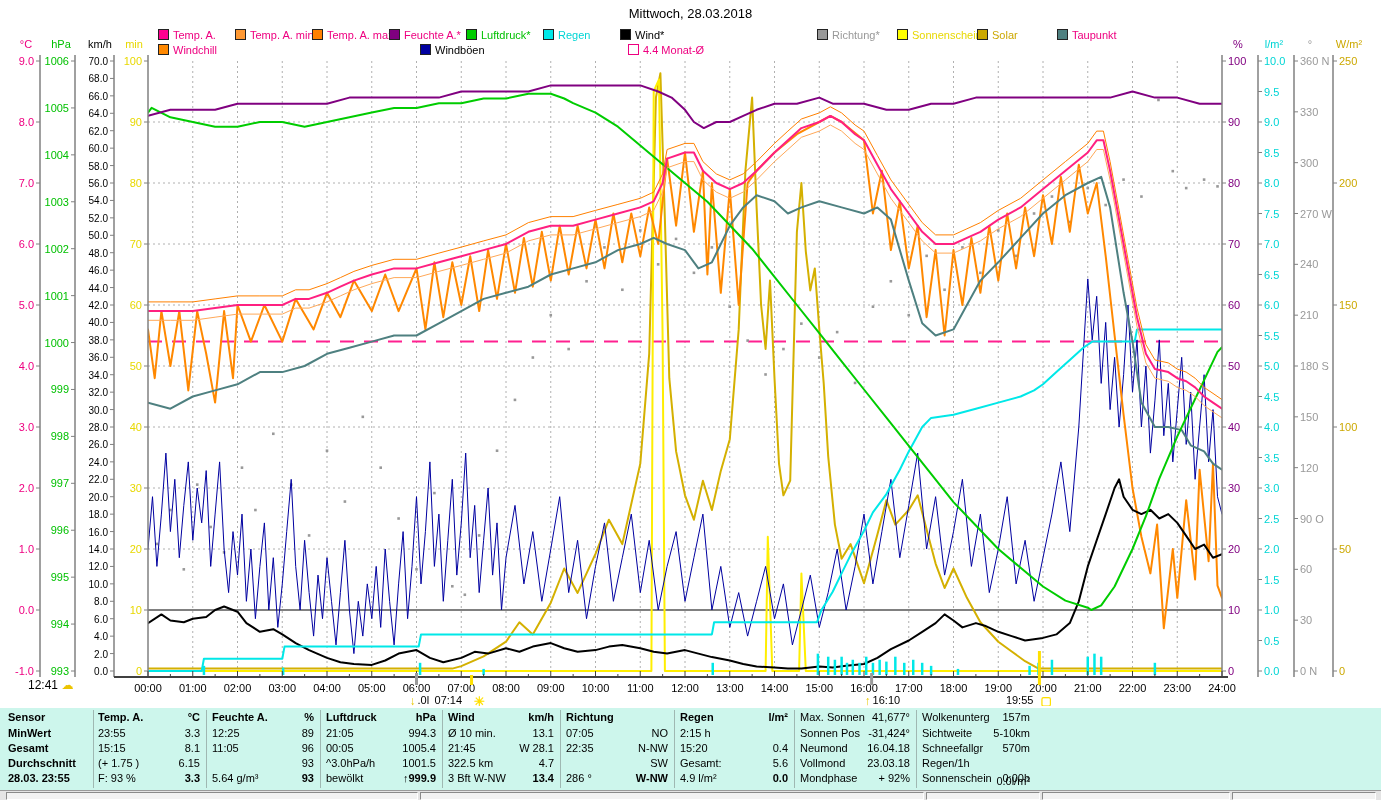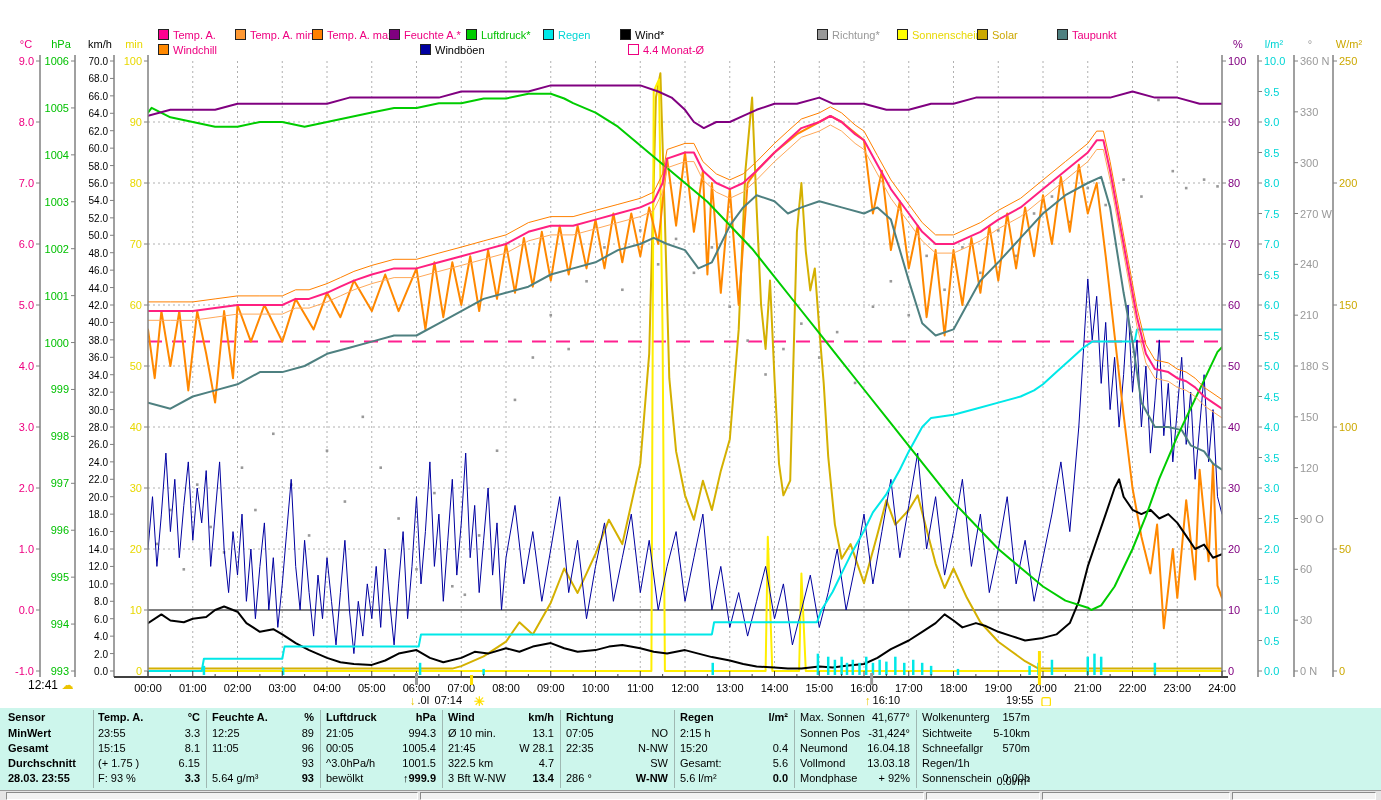--- a/index.html
+++ b/index.html
@@ -20,20 +20,21 @@
   .tsep{position:absolute;top:2px;bottom:2px;width:1px;background:#9fb8b2;}
   #status-bar{position:absolute;left:0;top:790px;width:1381px;height:10px;
        background:#e4e4e4;border-top:1px solid #9a9a9a;}
   .sb-seg{position:absolute;top:1px;height:6px;background:#f2f2f2;
        border:1px solid;border-color:#8a8a8a #fff #fff #8a8a8a;}
 </style>
 </head>
 <body>
 
 <div id="app">
+  <div id="page-title">Mittwoch, 28.03.2018</div>
   <div id="legend">
       <div class="lg-item" style="left: 158px; top: 2px;"><span class="lg-box" style="background: rgb(255, 0, 144); border-color: rgb(34, 34, 34);"></span><span style="color: rgb(238, 0, 128);">Temp. A.</span></div>
       <div class="lg-item" style="left: 235px; top: 2px;"><span class="lg-box" style="background: rgb(255, 153, 51); border-color: rgb(34, 34, 34);"></span><span style="color: rgb(238, 0, 128);">Temp. A. min</span></div>
       <div class="lg-item" style="left: 312px; top: 2px;"><span class="lg-box" style="background: rgb(255, 128, 0); border-color: rgb(34, 34, 34);"></span><span style="color: rgb(238, 0, 128);">Temp. A. max</span></div>
       <div class="lg-item" style="left: 389px; top: 2px;"><span class="lg-box" style="background: rgb(128, 0, 128); border-color: rgb(34, 34, 34);"></span><span style="color: rgb(238, 0, 128);">Feuchte A.*</span></div>
       <div class="lg-item" style="left: 466px; top: 2px;"><span class="lg-box" style="background: rgb(0, 204, 0); border-color: rgb(34, 34, 34);"></span><span style="color: rgb(0, 192, 0);">Luftdruck*</span></div>
       <div class="lg-item" style="left: 543px; top: 2px;"><span class="lg-box" style="background: rgb(0, 232, 232); border-color: rgb(34, 34, 34);"></span><span style="color: rgb(0, 213, 213);">Regen</span></div>
       <div class="lg-item" style="left: 620px; top: 2px;"><span class="lg-box" style="background: rgb(0, 0, 0); border-color: rgb(34, 34, 34);"></span><span style="color: rgb(0, 0, 0);">Wind*</span></div>
       <div class="lg-item" style="left: 817px; top: 2px;"><span class="lg-box" style="background: rgb(153, 153, 153); border-color: rgb(34, 34, 34);"></span><span style="color: rgb(153, 153, 153);">Richtung*</span></div>
       <div class="lg-item" style="left: 897px; top: 2px;"><span class="lg-box" style="background: rgb(255, 255, 0); border-color: rgb(34, 34, 34);"></span><span style="color: rgb(232, 216, 0);">Sonnenschein</span></div>
@@ -628,30 +629,30 @@
       <div class="tcell" style="left: 566px; top: 49px; width: 102px; text-align: right; font-weight: normal;">SW</div>
       <div class="tcell" style="left: 566px; top: 64px; font-weight: normal;">286 °</div>
       <div class="tcell" style="left: 566px; top: 64px; width: 102px; text-align: right; font-weight: bold;">W-NW</div>
       <div class="tcell" style="left: 680px; top: 3px; font-weight: bold;">Regen</div>
       <div class="tcell" style="left: 680px; top: 3px; width: 108px; text-align: right; font-weight: bold;">l/m²</div>
       <div class="tcell" style="left: 680px; top: 19px; font-weight: normal;">2:15 h</div>
       <div class="tcell" style="left: 680px; top: 34px; font-weight: normal;">15:20</div>
       <div class="tcell" style="left: 680px; top: 34px; width: 108px; text-align: right; font-weight: normal;">0.4</div>
       <div class="tcell" style="left: 680px; top: 49px; font-weight: normal;">Gesamt:</div>
       <div class="tcell" style="left: 680px; top: 49px; width: 108px; text-align: right; font-weight: normal;">5.6</div>
-      <div class="tcell" style="left: 680px; top: 64px; font-weight: normal;">5.6 l/m²</div>
+      <div class="tcell" style="left: 680px; top: 64px; font-weight: normal;">4.9 l/m²</div>
       <div class="tcell" style="left: 680px; top: 64px; width: 108px; text-align: right; font-weight: bold;">0.0</div>
       <div class="tcell" style="left: 800px; top: 3px; font-weight: normal;">Max. Sonnen</div>
       <div class="tcell" style="left: 800px; top: 3px; width: 110px; text-align: right; font-weight: normal;">41,677°</div>
       <div class="tcell" style="left: 800px; top: 19px; font-weight: normal;">Sonnen Pos</div>
       <div class="tcell" style="left: 800px; top: 19px; width: 110px; text-align: right; font-weight: normal;">-31,424°</div>
       <div class="tcell" style="left: 800px; top: 34px; font-weight: normal;">Neumond</div>
       <div class="tcell" style="left: 800px; top: 34px; width: 110px; text-align: right; font-weight: normal;">16.04.18</div>
       <div class="tcell" style="left: 800px; top: 49px; font-weight: normal; text-align: center;">Vollmond</div>
-      <div class="tcell" style="left: 800px; top: 49px; width: 110px; text-align: right; font-weight: normal;">13.03.18</div>
+      <div class="tcell" style="left: 800px; top: 49px; width: 110px; text-align: right; font-weight: normal;">23.03.18</div>
       <div class="tcell" style="left: 800px; top: 64px; font-weight: normal;">Mondphase</div>
       <div class="tcell" style="left: 800px; top: 64px; width: 110px; text-align: right; font-weight: normal;">+ 92%</div>
       <div class="tcell" style="left: 922px; top: 3px; font-weight: normal;">Wolkenunterg</div>
       <div class="tcell" style="left: 922px; top: 3px; width: 108px; text-align: right; font-weight: normal;">157m</div>
       <div class="tcell" style="left: 922px; top: 19px; font-weight: normal;">Sichtweite</div>
       <div class="tcell" style="left: 922px; top: 19px; width: 108px; text-align: right; font-weight: normal;">5-10km</div>
       <div class="tcell" style="left: 922px; top: 34px; font-weight: normal;">Schneefallgr</div>
       <div class="tcell" style="left: 922px; top: 34px; width: 108px; text-align: right; font-weight: normal;">570m</div>
       <div class="tcell" style="left: 922px; top: 49px; font-weight: normal;">Regen/1h</div>
       <div class="tcell" style="left: 922px; top: 67px; width: 108px; text-align: right; font-weight: normal;">0.0l/m²</div>

